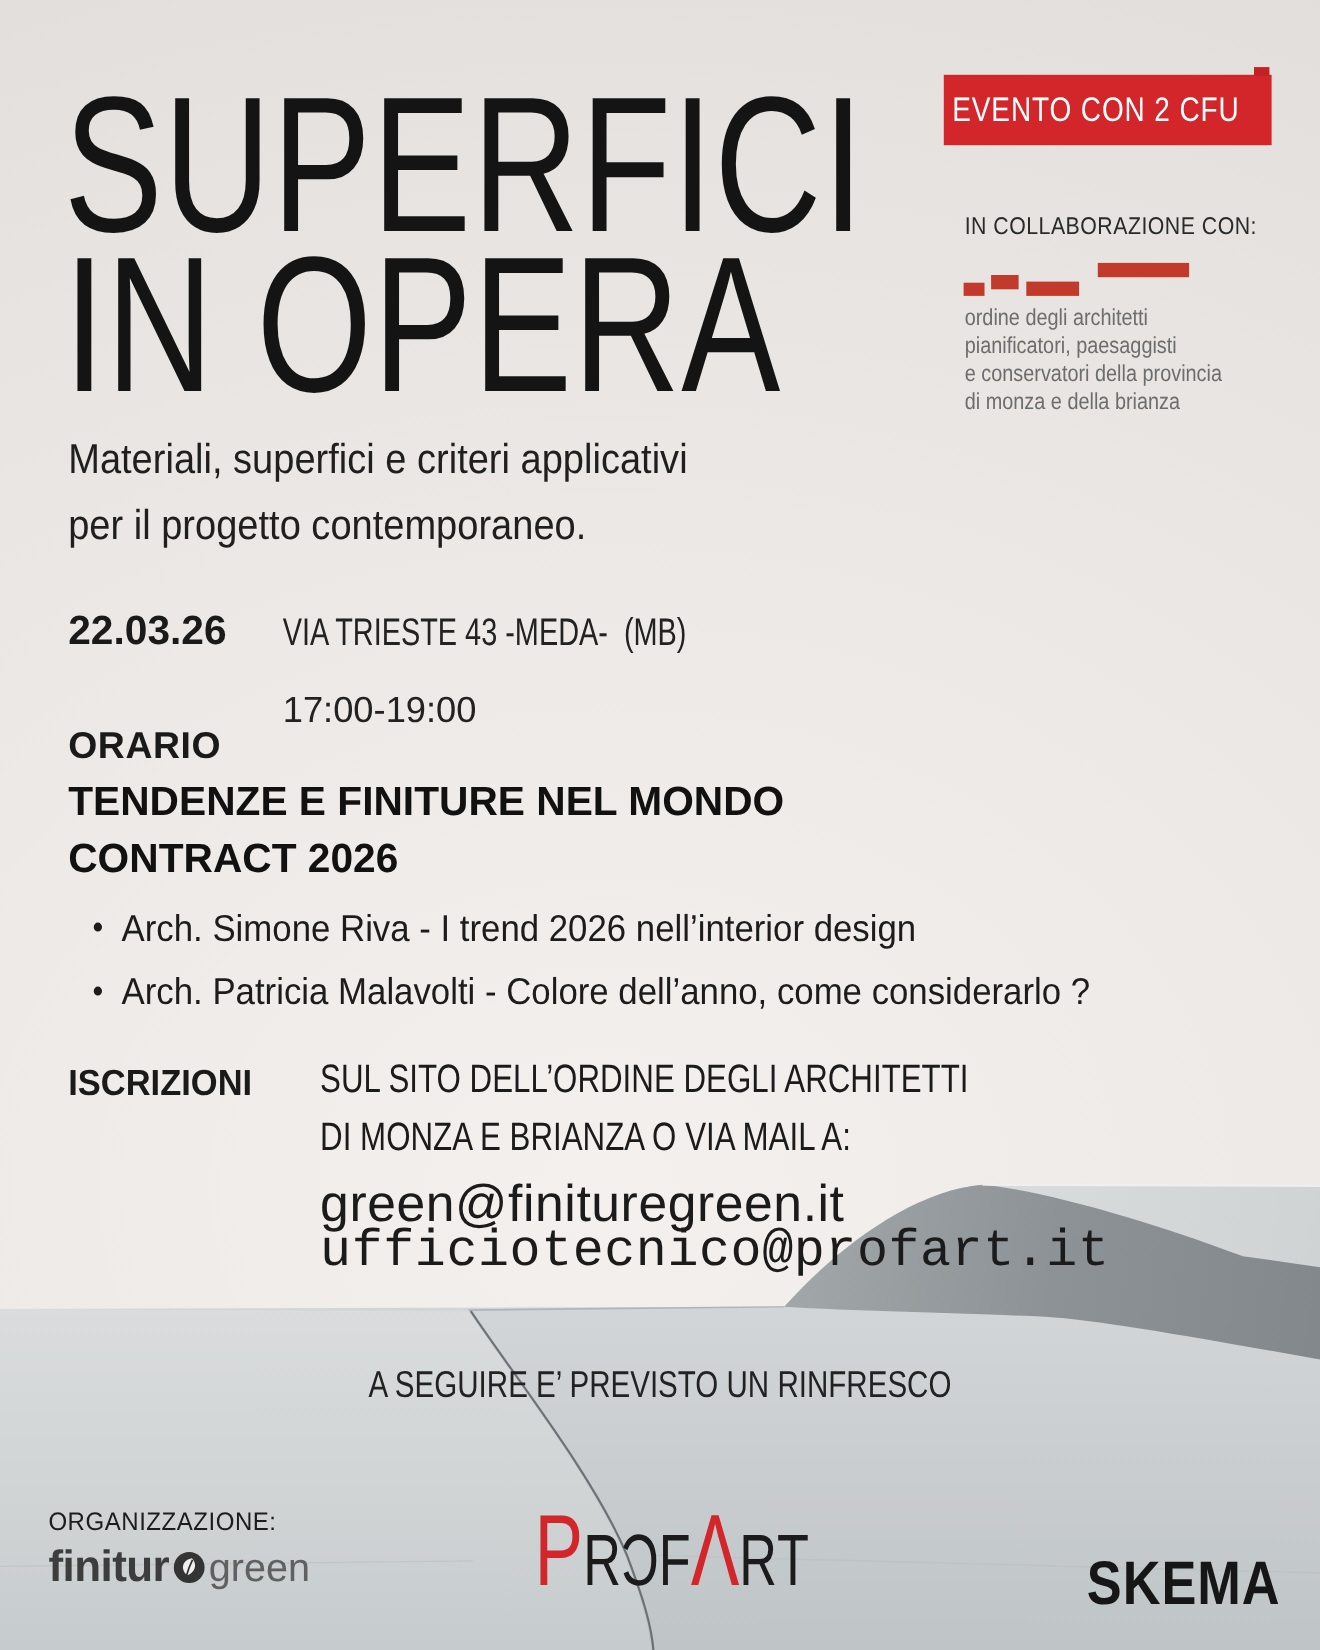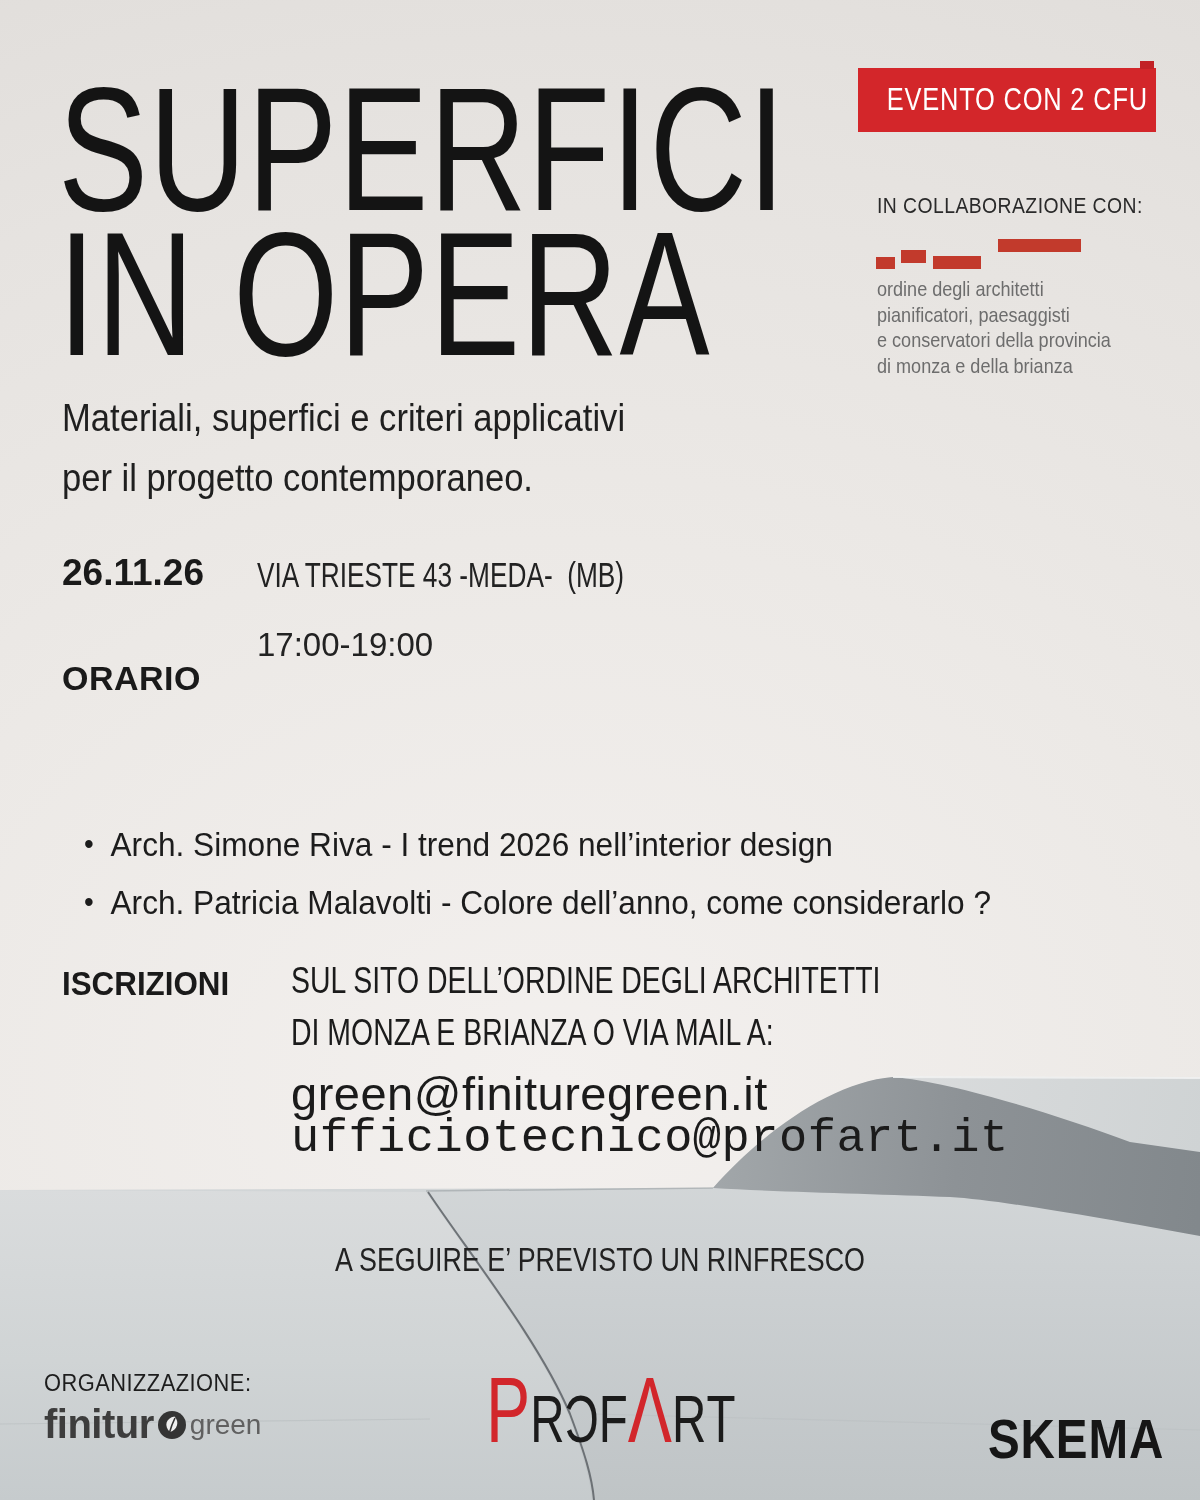--- a/index.html
+++ b/index.html
@@ -12,21 +12,21 @@
     color:#1a1a1a;
     background:
       radial-gradient(130% 80% at 46% 72%, #f3f0ee 0%, #ece9e6 45%, #e6e3e0 78%, #e1dedb 100%);
   }
   .abs{position:absolute;}
   .photo-svg{position:absolute;left:0;top:1040px;width:1200px;height:460px;display:block;}
 
   
   .badge{
     position:absolute;left:858px;top:68px;width:298px;height:64px;
-    background:#d3262a;display:flex;align-items:center;justify-content:flex-start;
+    background:#d3262a;display:flex;align-items:center;justify-content:flex-end;
   }
   .badge::before{
     content:"";position:absolute;right:2px;top:-7px;width:14px;height:8px;background:#c22125;
   }
   .badge span{
     color:#ffffff;font-size:31px;letter-spacing:1px;white-space:nowrap;
     transform:scaleX(.82);
   }
 
   
@@ -80,21 +80,21 @@
 
   
   .note{left:0;top:1240px;width:1200px;text-align:center;font-size:34px;color:#222;
     white-space:nowrap;transform:scaleX(.79);}
 
   
   .org-label{left:44px;top:1370px;font-size:23px;letter-spacing:.5px;color:#1d1d1d;
     transform:scaleX(.95);transform-origin:left top;white-space:nowrap;}
   .fg-logo{left:44px;top:1402px;display:flex;align-items:center;gap:3px;white-space:nowrap;}
   .fg-bold{font-size:40px;font-weight:bold;color:#3d3d3d;letter-spacing:-.5px;}
-  .fg-light{font-size:28px;color:#606060;}
+  .fg-light{font-size:36px;color:#606060;}
   .fg-icon{width:30px;height:30px;display:block;}
 
   .profart{left:486px;top:1364px;display:flex;align-items:baseline;line-height:1;
     transform:scaleX(.72);transform-origin:left top;white-space:nowrap;font-weight:300;}
   .pa-big{font-size:92px;}
   .pa-small{font-size:66px;}
   .pa-red{color:#d2262b;}
   .pa-black{color:#1b1b1b;}
 
   .skema{left:988px;top:1406px;font-size:56px;font-weight:bold;color:#161616;
@@ -160,25 +160,29 @@
   <div class="abs title">
     <div>SUPERFICI</div>
     <div>IN OPERA</div>
   </div>
 
   <div class="abs subtitle">
     <div>Materiali, superfici e criteri applicativi</div>
     <div>per il progetto contemporaneo.</div>
   </div>
 
-  <div class="abs date-label">26.11.26</div>
+  <div class="abs date-label">22.03.26</div>
   <div class="abs date-loc">VIA TRIESTE 43 -MEDA-  (MB)</div>
   <div class="abs time-label">ORARIO</div>
   <div class="abs time-value">17:00-19:00</div>
 
+  <div class="abs prog-heading">
+    <div>TENDENZE E FINITURE NEL MONDO</div>
+    <div>CONTRACT 2026</div>
+  </div>
   <div class="abs bullet-item bi-1">
     <span class="dot">•</span>
     <span>Arch. Simone Riva - I trend 2026 nell’interior design</span>
   </div>
   <div class="abs bullet-item bi-2">
     <span class="dot">•</span>
     <span>Arch. Patricia Malavolti - Colore dell’anno, come considerarlo ?</span>
   </div>
 
   <div class="abs reg-label">ISCRIZIONI</div>

